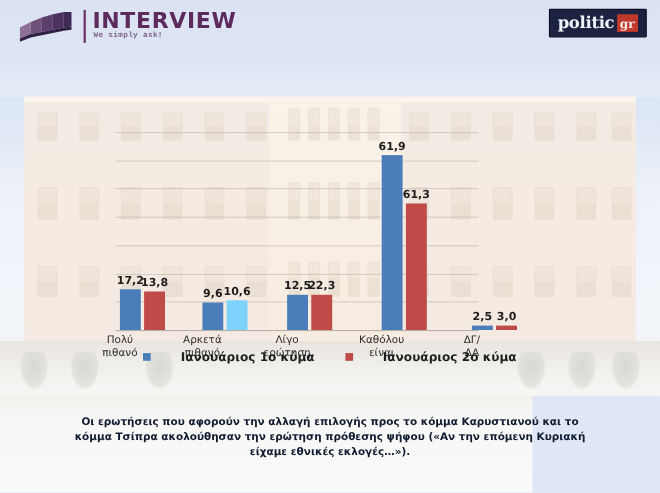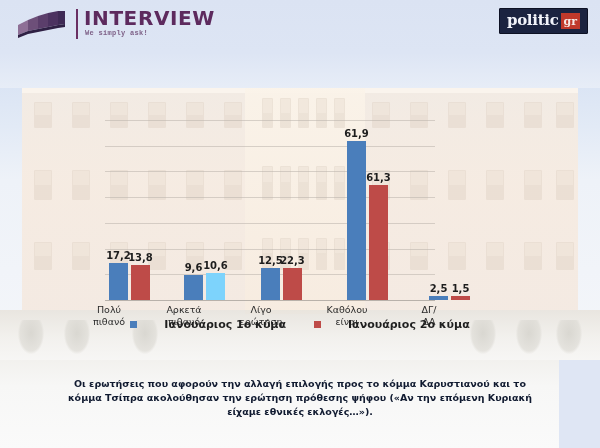--- a/index.html
+++ b/index.html
@@ -118,21 +118,21 @@
   .legend{
     position:absolute;left:0;top:318px;width:600px;
     display:flex;justify-content:center;gap:28px;z-index:4;
   }
   .legend-item{display:flex;align-items:center;gap:4px;}
   .legend-swatch{width:7px;height:7px;}
   .legend-text{font-size:11px;font-weight:bold;color:#1f1f1f;margin-left:23px;}
 
   
   .footer{
-    position:absolute;left:0;top:360px;width:559px;height:88px;
+    position:absolute;left:0;top:360px;width:484px;height:88px;
     background:linear-gradient(180deg,#f2f1ee 0%,#f7f7f6 30%,#fafafa 100%);
     z-index:5;
   }
   .footnote{
     position:absolute;left:60px;top:17px;width:480px;text-align:center;
     font-size:9.5px;font-weight:bold;color:#101a30;line-height:14px;
   }
 </style>
 </head>
 <body>
@@ -264,21 +264,21 @@
           </div>
           <div class="cat-label">Καθόλου
 είναι</div>
         </div>
         <div class="group" style="left: 429px;">
           <div class="bars">
             <div class="bar b1" style="height: 3.85714px; background: rgb(74, 126, 187);">
               <span class="bar-val">2,5</span>
             </div>
             <div class="bar b2" style="height: 4.37143px; background: rgb(190, 75, 72);">
-              <span class="bar-val">1,5</span>
+              <span class="bar-val">3,0</span>
             </div>
           </div>
           <div class="cat-label">ΔΓ/ΔΑ</div>
         </div>
       </div>
   </div>
 
   <div class="legend" id="legend">
       <div class="legend-item">
         <span class="legend-swatch" style="background: rgb(74, 126, 187);"></span>

